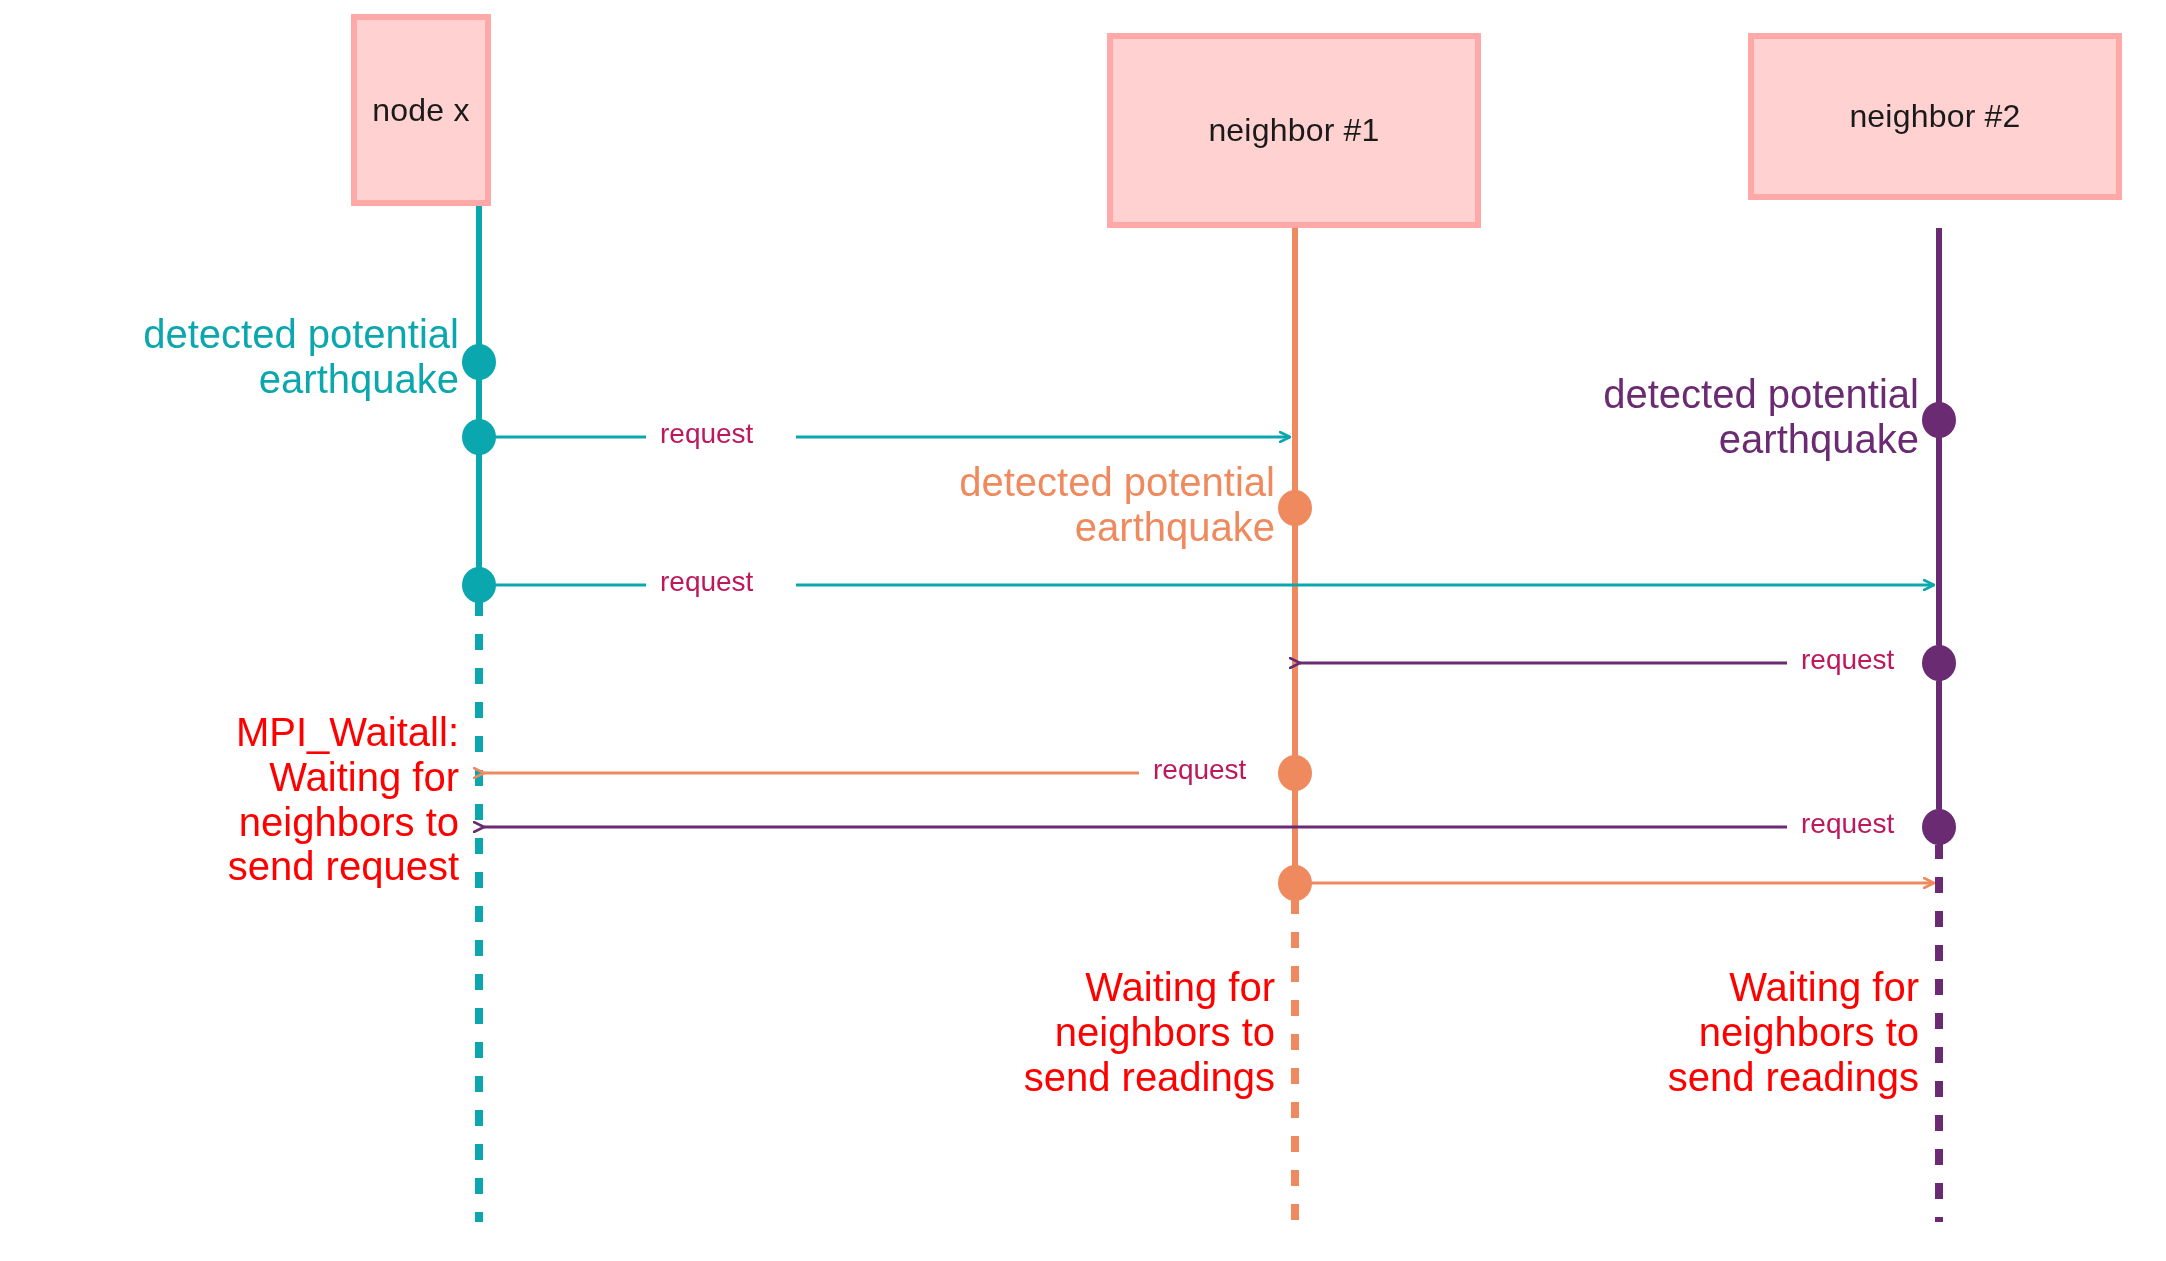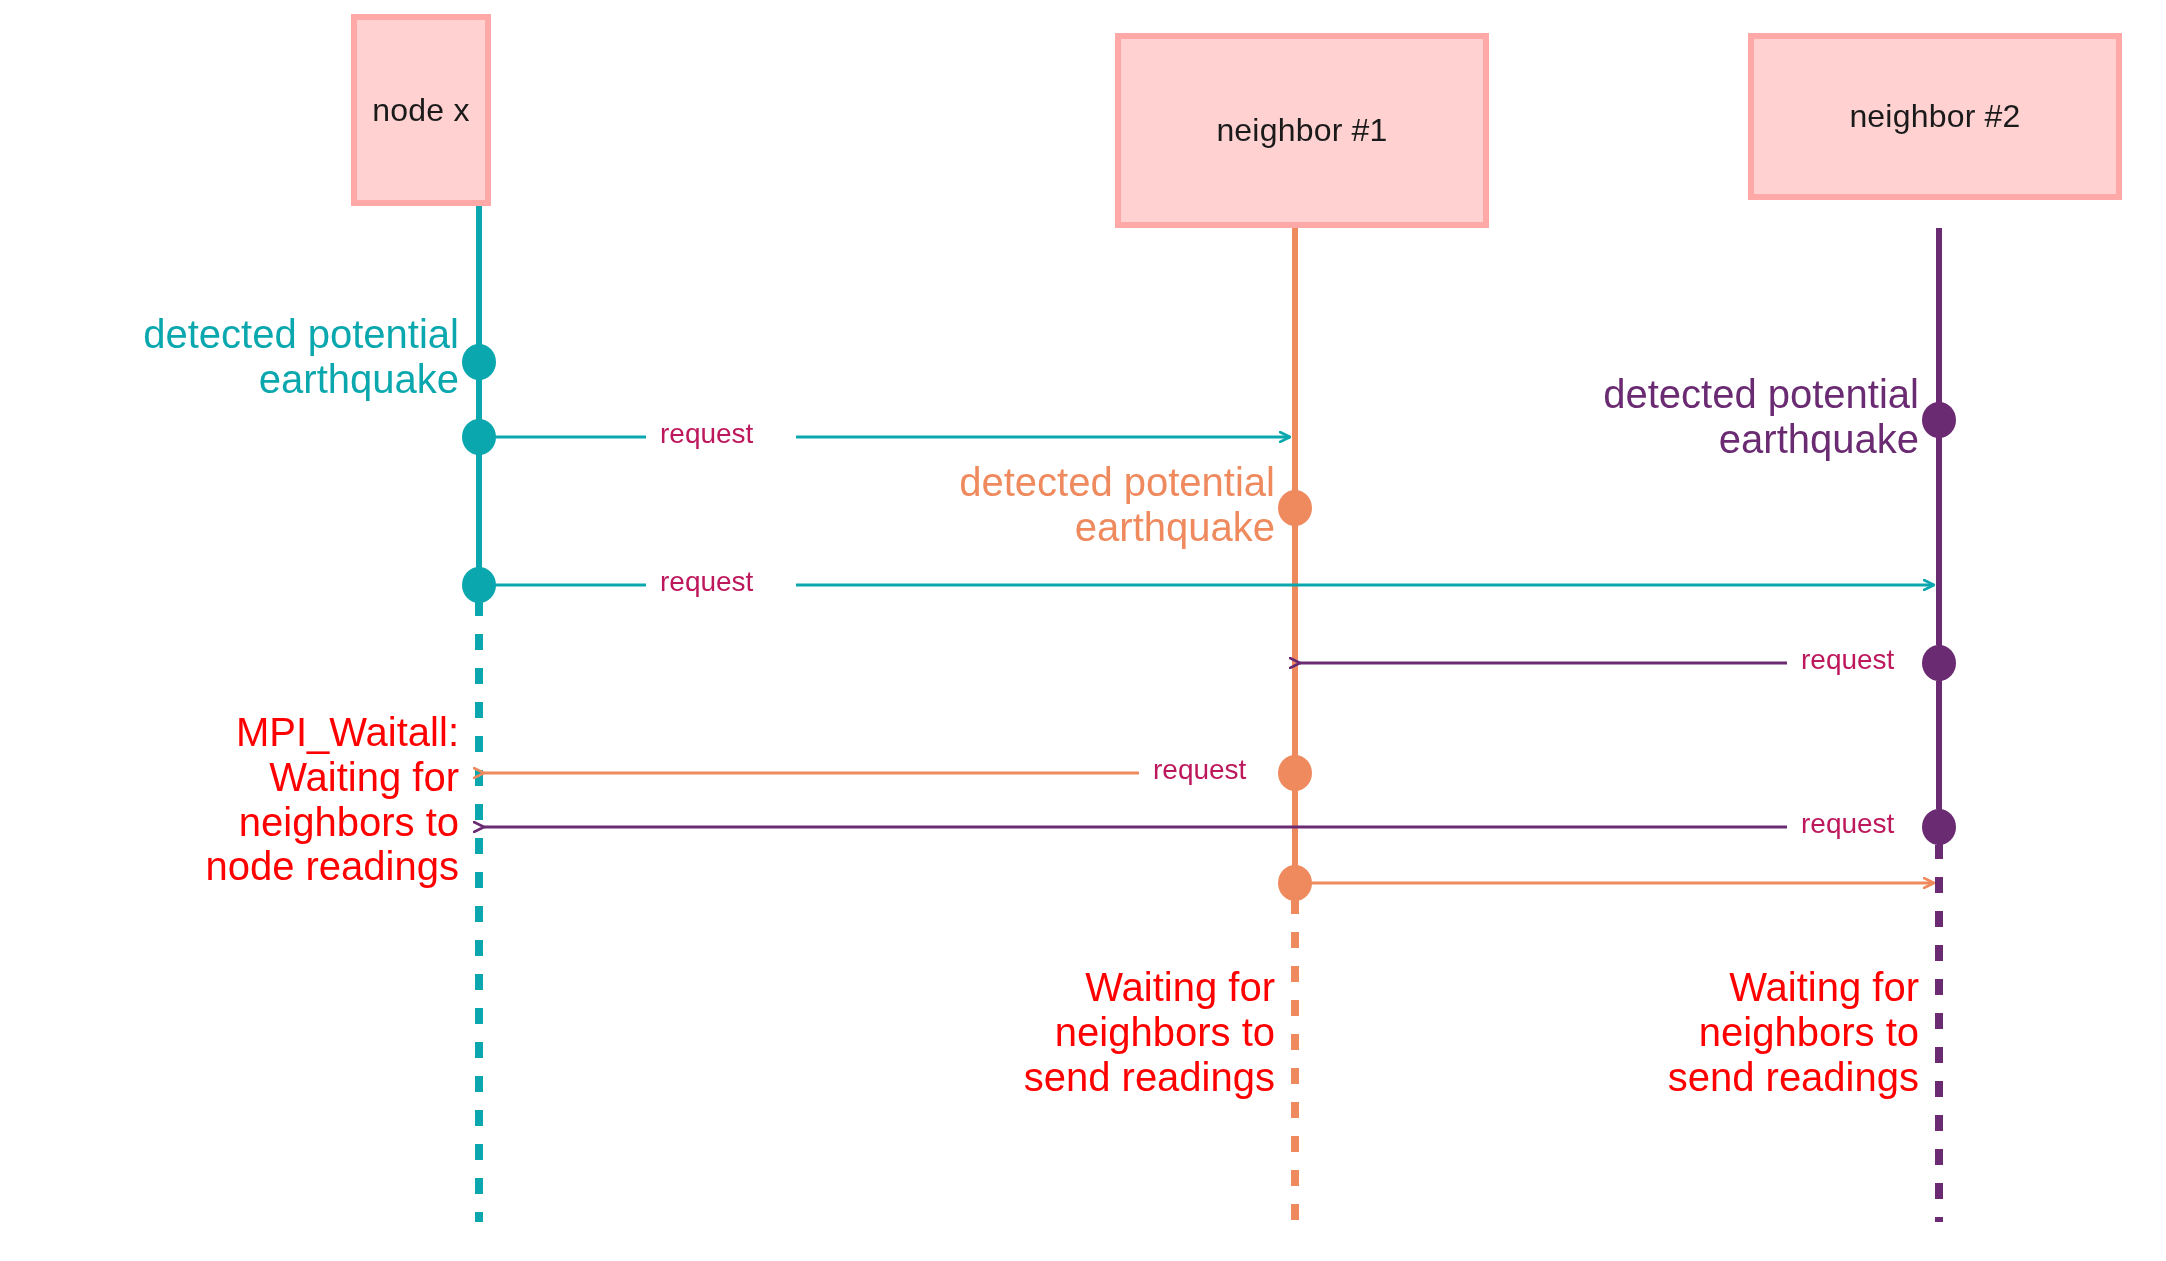--- a/index.html
+++ b/index.html
@@ -68,21 +68,21 @@
         <ellipse cx="1295" cy="773" rx="17" ry="18" fill="#ef8a5e"></ellipse>
         <ellipse cx="1939" cy="827" rx="17" ry="18" fill="#6b2b72"></ellipse>
         <ellipse cx="1295" cy="883" rx="17" ry="18" fill="#ef8a5e"></ellipse>
       </g>
   </svg>
 
   <div id="boxes">
       <div class="lifebox" style="left: 351px; top: 14px; width: 140px; height: 192px; background: rgb(255, 209, 209); border: 6px solid rgb(255, 168, 168);">
         <span class="boxlabel">node x</span>
       </div>
-      <div class="lifebox" style="left: 1107px; top: 33px; width: 374px; height: 195px; background: rgb(255, 209, 209); border: 6px solid rgb(255, 168, 168); margin-left: 8px;">
+      <div class="lifebox" style="left: 1107px; top: 33px; width: 374px; height: 195px; background: rgb(255, 209, 209); border: 6px solid rgb(255, 168, 168);">
         <span class="boxlabel">neighbor #1</span>
       </div>
       <div class="lifebox" style="left: 1748px; top: 33px; width: 374px; height: 167px; background: rgb(255, 209, 209); border: 6px solid rgb(255, 168, 168);">
         <span class="boxlabel">neighbor #2</span>
       </div>
     </div>
 
   <div id="msglabels">
       <div class="msglabel" style="left: 660px; top: 418px;">request</div>
       <div class="msglabel" style="left: 660px; top: 566px;">request</div>
@@ -94,21 +94,21 @@
   <div id="notes">
       <div class="note" style="width: 470px; left: -11px; top: 312px; text-align: right; font-size: 40px; color: rgb(10, 168, 174);">detected potential
 earthquake</div>
       <div class="note" style="width: 470px; left: 805px; top: 460px; text-align: right; font-size: 40px; color: rgb(239, 138, 94);">detected potential
 earthquake</div>
       <div class="note" style="width: 470px; left: 1449px; top: 372px; text-align: right; font-size: 40px; color: rgb(107, 43, 114);">detected potential
 earthquake</div>
       <div class="note" style="width: 400px; left: 59px; top: 710px; text-align: right; font-size: 40px; color: rgb(255, 0, 0);">MPI_Waitall:
 Waiting for
 neighbors to
-node readings</div>
+send request</div>
       <div class="note" style="width: 400px; left: 875px; top: 965px; text-align: right; font-size: 40px; color: rgb(255, 0, 0);">Waiting for
 neighbors to
 send readings</div>
       <div class="note" style="width: 400px; left: 1519px; top: 965px; text-align: right; font-size: 40px; color: rgb(255, 0, 0);">Waiting for
 neighbors to
 send readings</div>
     </div>
 
 </div>
 

